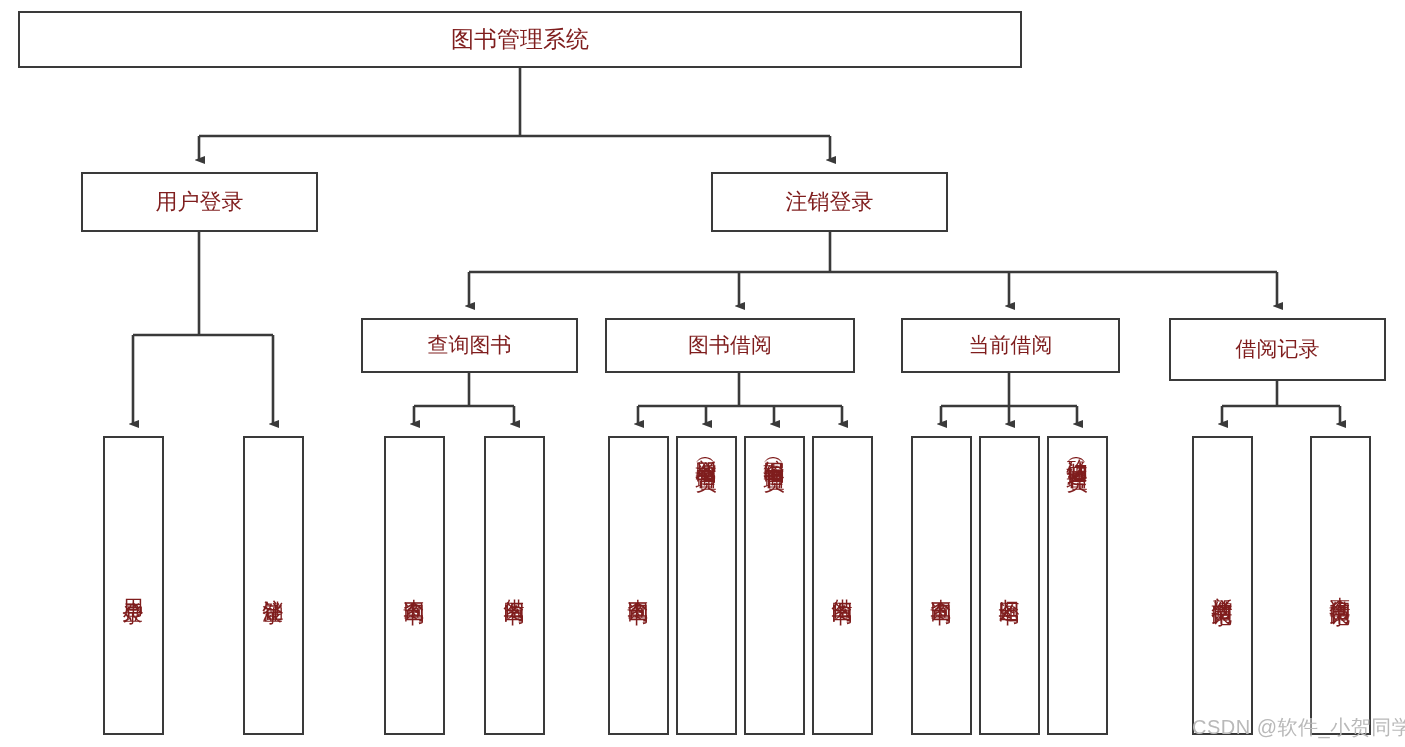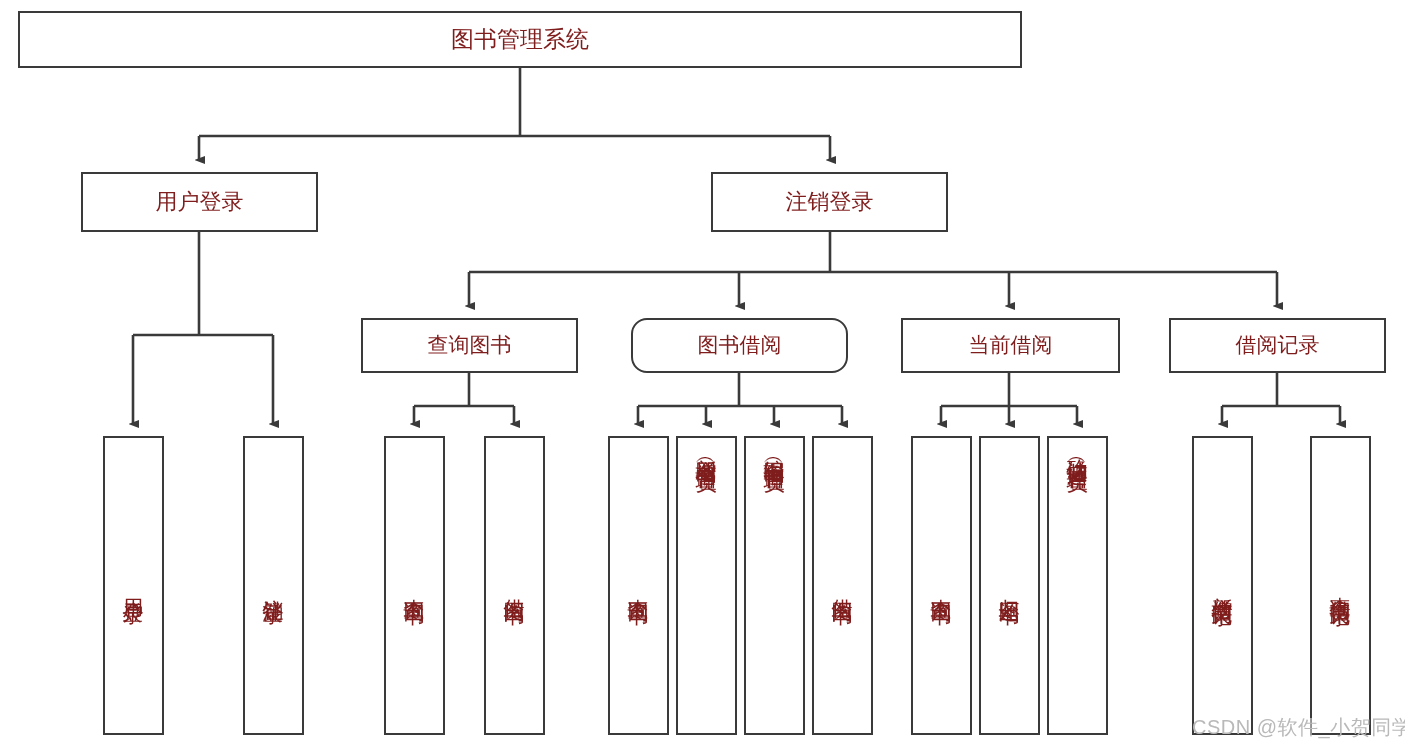--- a/index.html
+++ b/index.html
@@ -135,27 +135,27 @@
   <div class="node lvl1" style="left:81px; top:172px; width:237px; height:60px;">
     <span class="label">用户登录</span>
   </div>
   <div class="node lvl1" style="left:711px; top:172px; width:237px; height:60px;">
     <span class="label">注销登录</span>
   </div>
 
   <div class="node lvl2" style="left:361px; top:318px; width:217px; height:55px;">
     <span class="label">查询图书</span>
   </div>
-  <div class="node lvl2" style="left:631px; top:318px; width:217px; height:55px;border-radius:16px;">
+  <div class="node lvl2" style="left:605px; top:318px; width:250px; height:55px;">
     <span class="label">图书借阅</span>
   </div>
   <div class="node lvl2" style="left:901px; top:318px; width:219px; height:55px;font-family:Liberation Serif, serif;">
     <span class="label">当前借阅</span>
   </div>
-  <div class="node lvl2" style="left:1169px; top:318px; width:217px; height:55px;">
+  <div class="node lvl2" style="left:1169px; top:318px; width:217px; height:63px;">
     <span class="label">借阅记录</span>
   </div>
 
   <div class="node leaf centered" style="left:103px; top:436px; width:61px; height:299px;">
     <span class="label">用户登录</span>
   </div>
   <div class="node leaf centered" style="left:243px; top:436px; width:61px; height:299px;">
     <span class="label">注销登录</span>
   </div>
 

